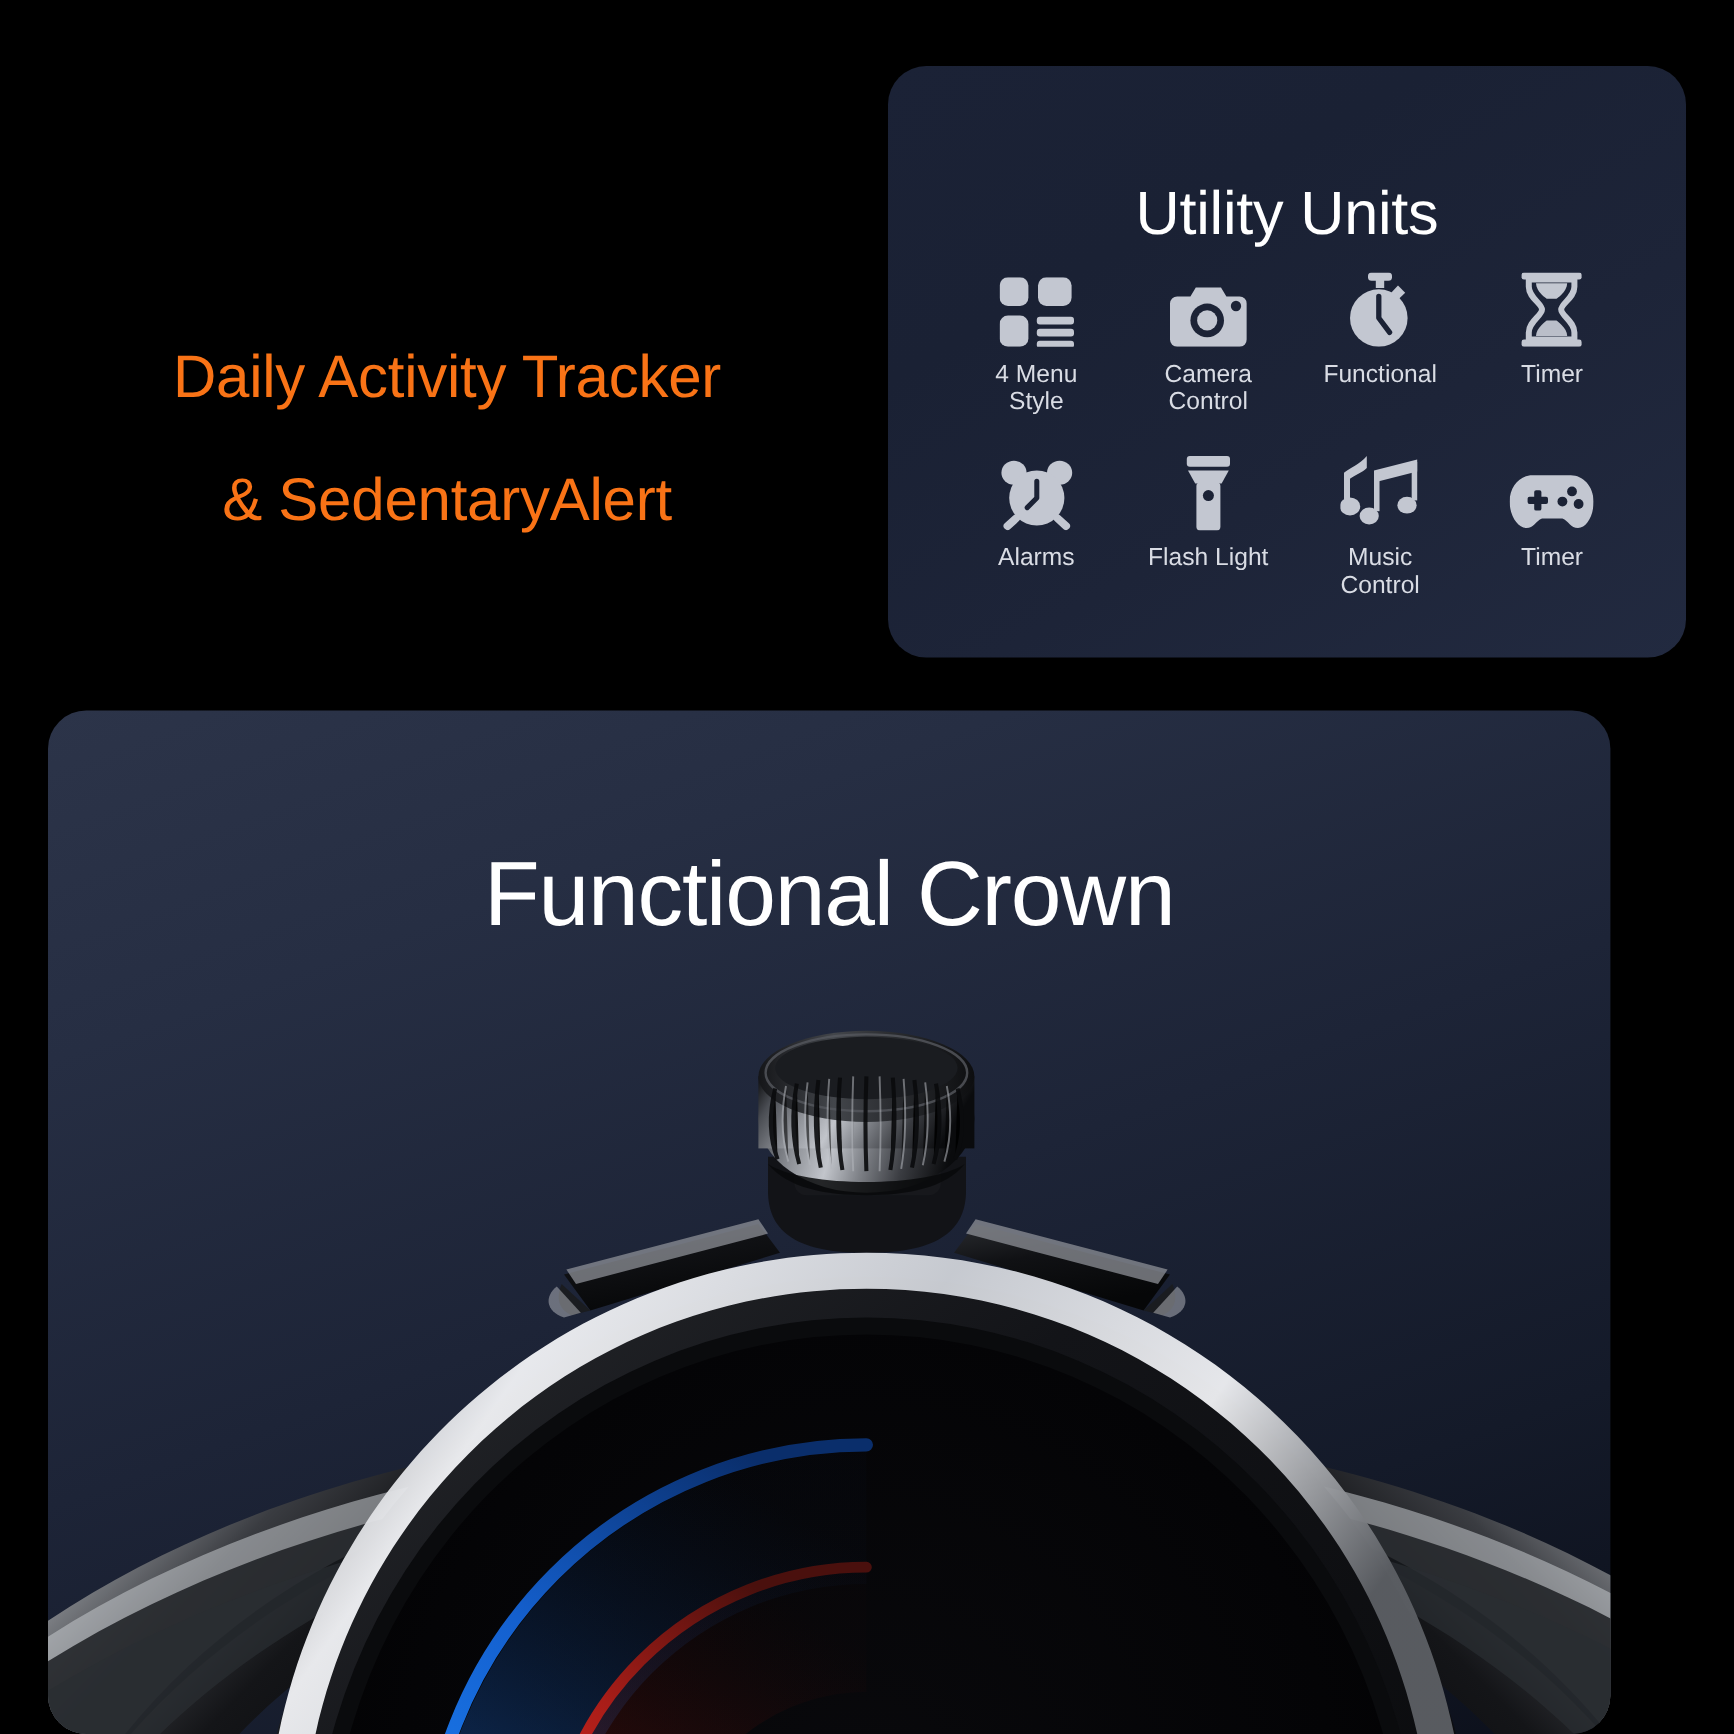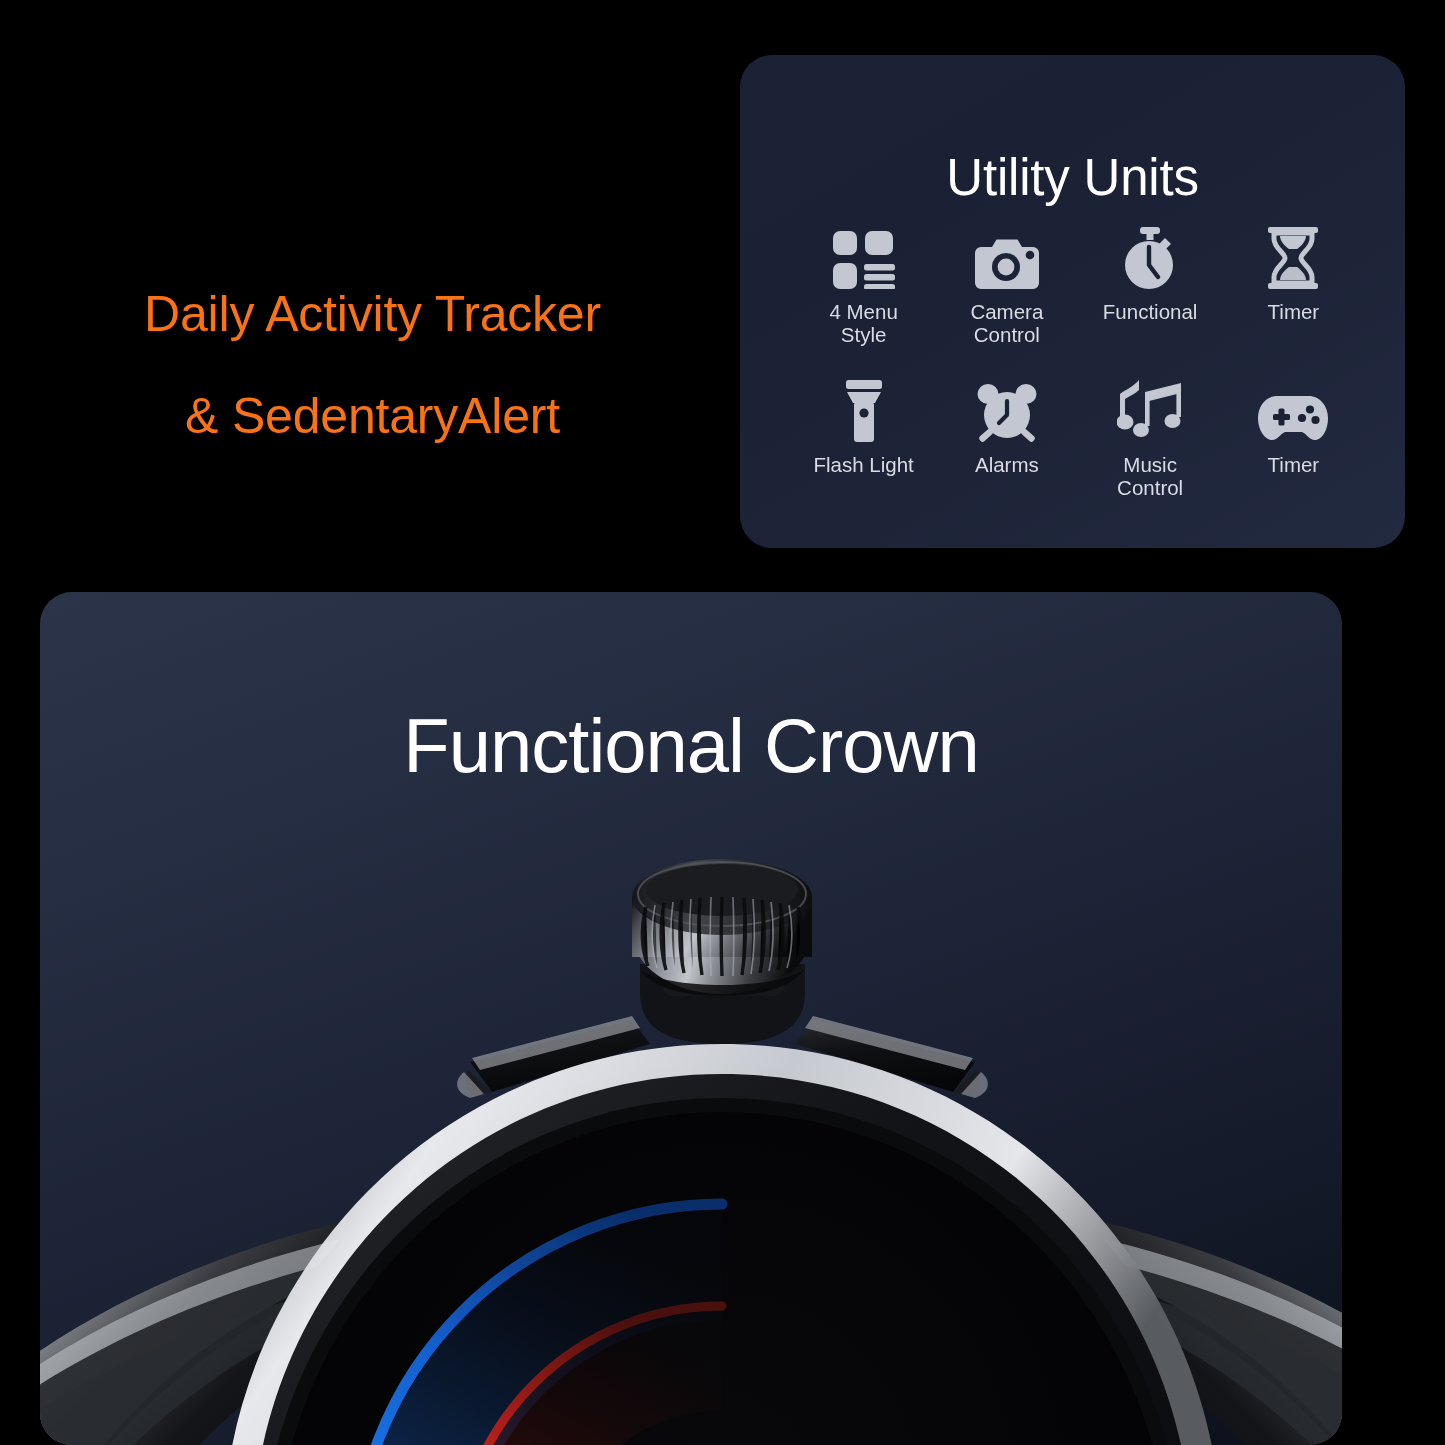--- a/index.html
+++ b/index.html
@@ -155,49 +155,49 @@
             </g>
           </svg>
         </span>
         <span class="util-label">
           <span>Timer</span>
         </span>
       </div>
 
       <div class="util-cell">
         <span class="util-ico">
-          <svg width="40" height="62" viewBox="0 0 40 62">
-            <g fill="#c3c7d1">
-              <rect x="2" y="0" width="36" height="9" rx="2.5"></rect>
-              <path d="M3 12h34l-6 11H9z"></path>
-              <rect x="10" y="22" width="20" height="40" rx="3"></rect>
-            </g>
-            <circle cx="20" cy="33" r="4.6" fill="#1b2235"></circle>
-          </svg>
-        </span>
-        <span class="util-label">
-          <span>Flash Light</span>
-        </span>
-      </div>
-
-      <div class="util-cell">
-        <span class="util-ico">
           <svg width="62" height="60" viewBox="0 0 62 60">
             <g fill="#c3c7d1">
               <ellipse cx="12" cy="12" rx="10.5" ry="10"></ellipse>
               <ellipse cx="50" cy="12" rx="10.5" ry="10"></ellipse>
               <circle cx="31" cy="33" r="23"></circle>
               <rect x="2" y="50" width="16" height="6.5" rx="3" transform="rotate(-42 10 53)"></rect>
               <rect x="44" y="50" width="16" height="6.5" rx="3" transform="rotate(42 52 53)"></rect>
             </g>
             <path d="M31 19 L31 33 L23 41" stroke="#1b2235" stroke-width="4.2" fill="none" stroke-linecap="round" stroke-linejoin="round"></path>
           </svg>
         </span>
         <span class="util-label">
           <span>Alarms</span>
+        </span>
+      </div>
+
+      <div class="util-cell">
+        <span class="util-ico">
+          <svg width="40" height="62" viewBox="0 0 40 62">
+            <g fill="#c3c7d1">
+              <rect x="2" y="0" width="36" height="9" rx="2.5"></rect>
+              <path d="M3 12h34l-6 11H9z"></path>
+              <rect x="10" y="22" width="20" height="40" rx="3"></rect>
+            </g>
+            <circle cx="20" cy="33" r="4.6" fill="#1b2235"></circle>
+          </svg>
+        </span>
+        <span class="util-label">
+          <span>Flash Light</span>
         </span>
       </div>
 
       <div class="util-cell">
         <span class="util-ico">
           <svg width="66" height="62" viewBox="0 0 66 62">
             <g fill="#c3c7d1">
               <path d="M22 0c-6 7-14 10-19 14v24h5V19c4-3 10-5 14-9z"></path>
               <ellipse cx="8" cy="42" rx="8.5" ry="7.5"></ellipse>
               <path d="M28 12l36-9v10l-36 9z"></path>

